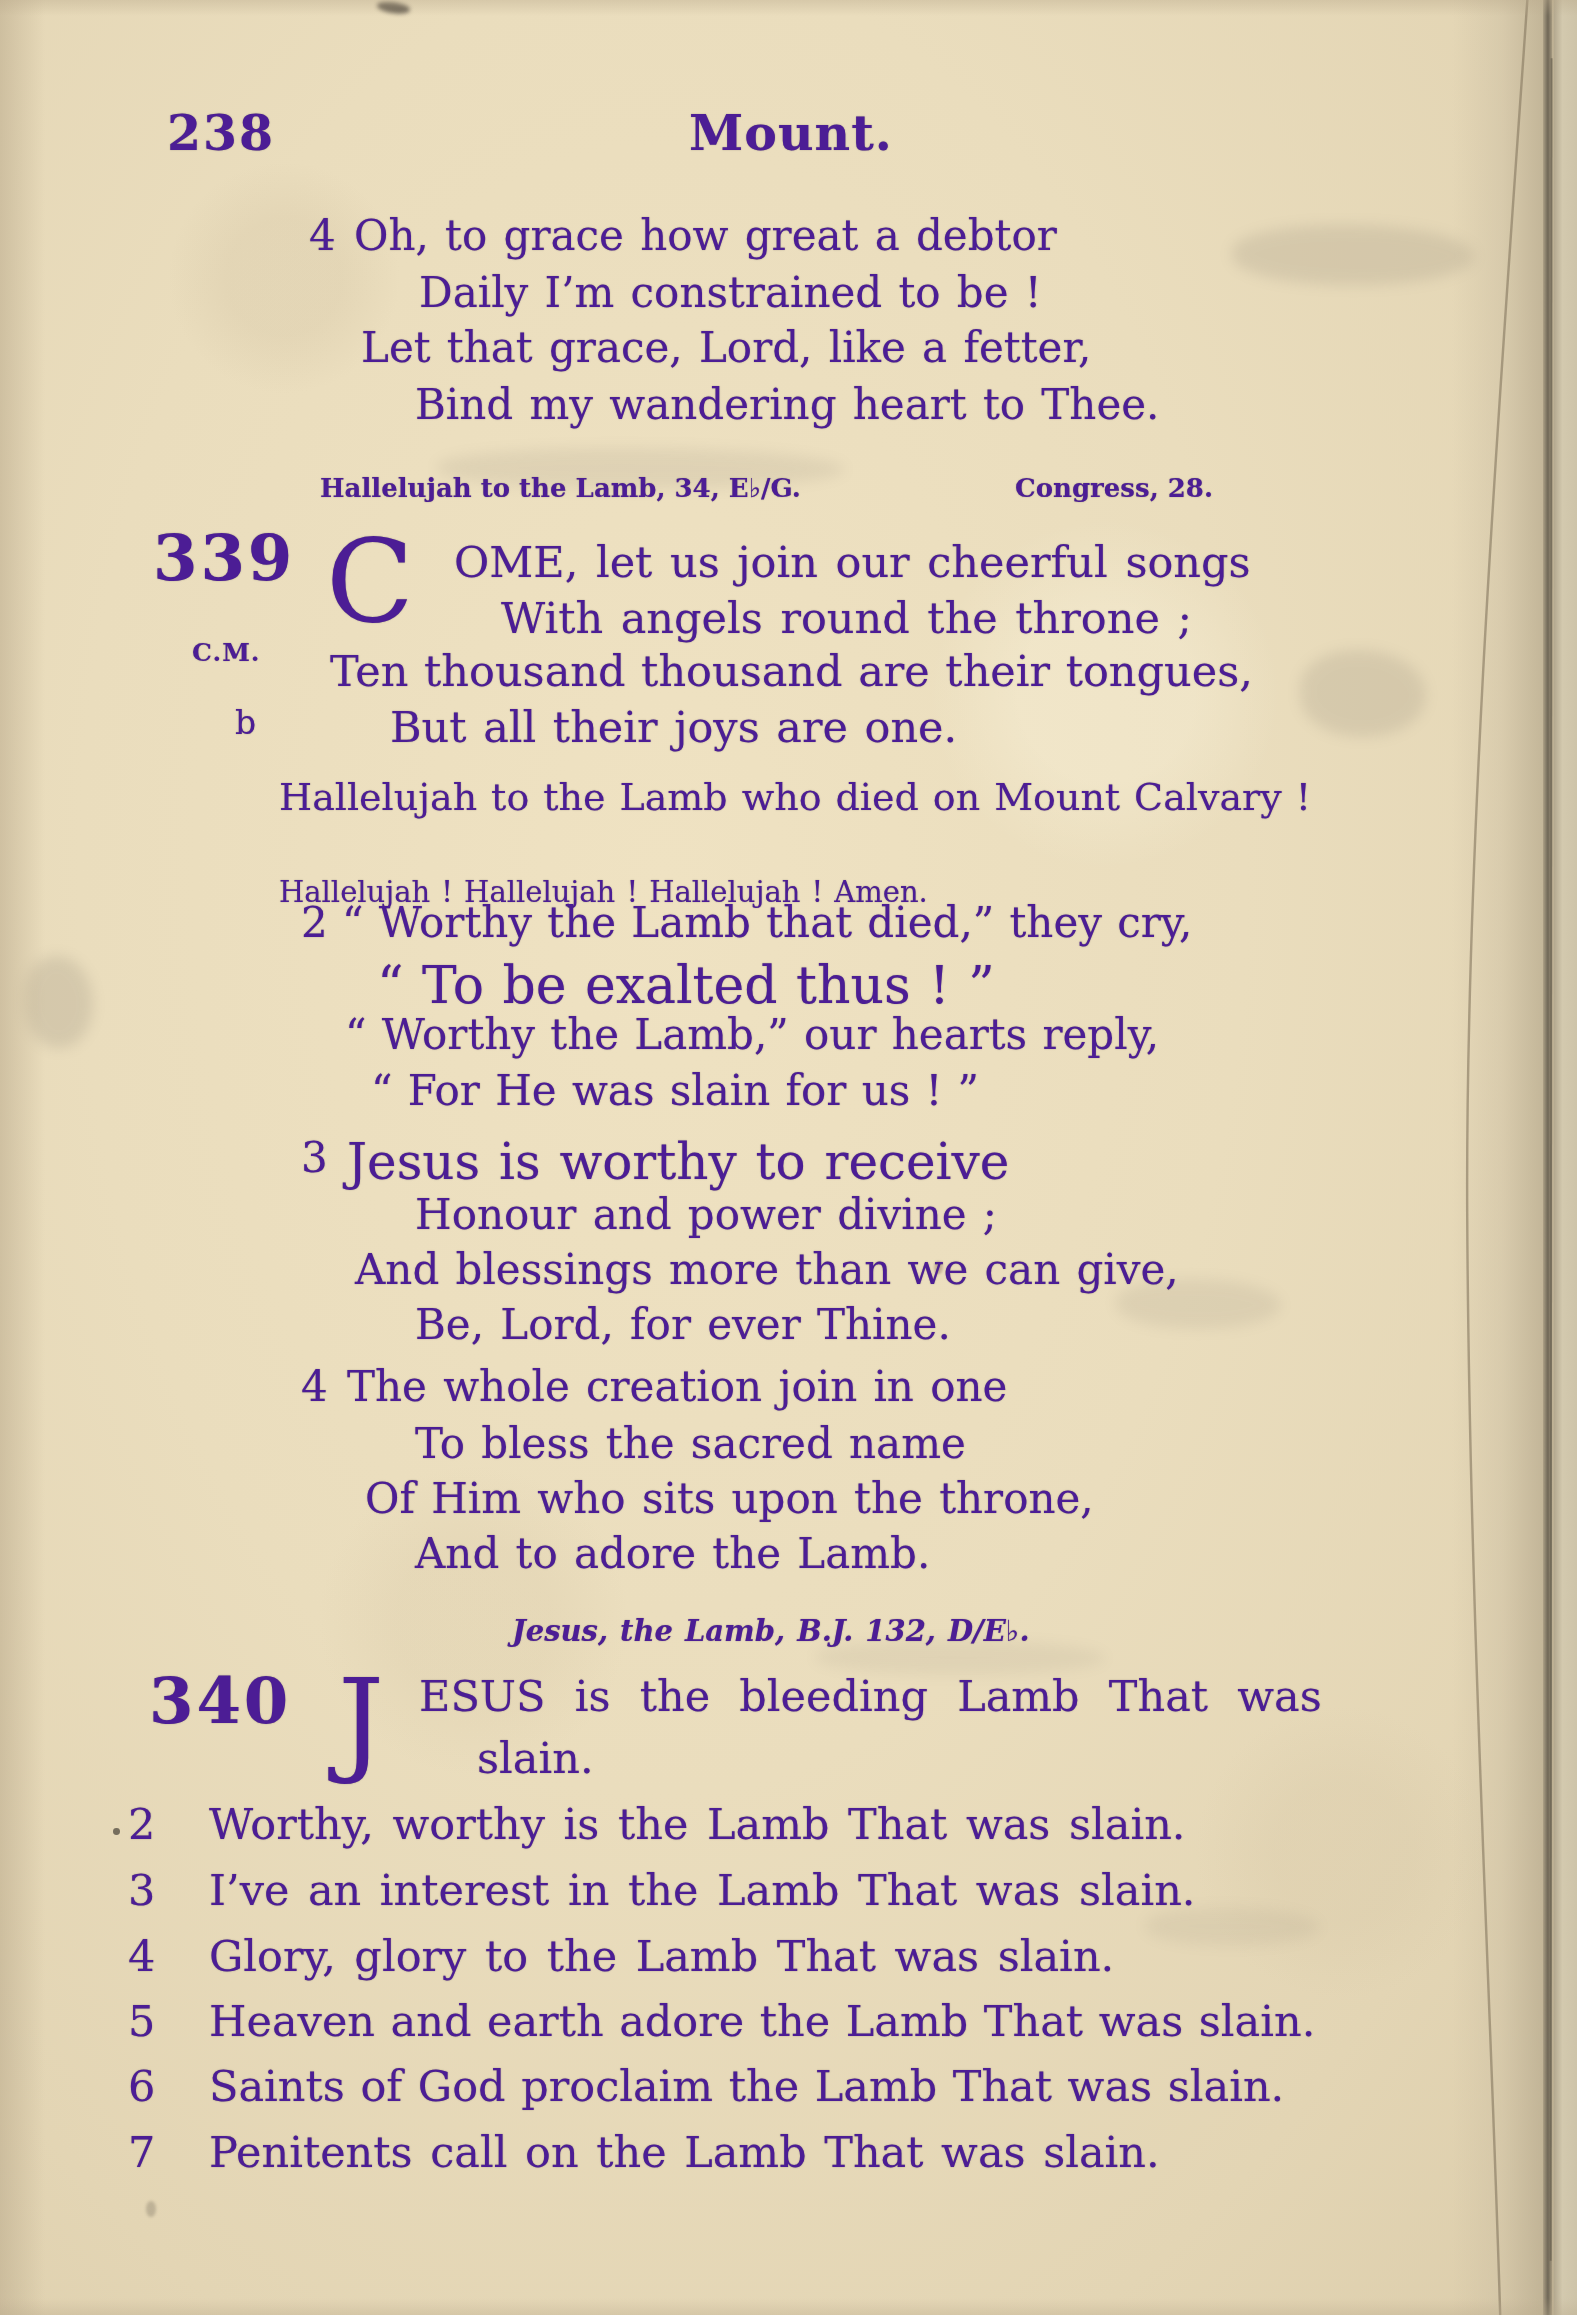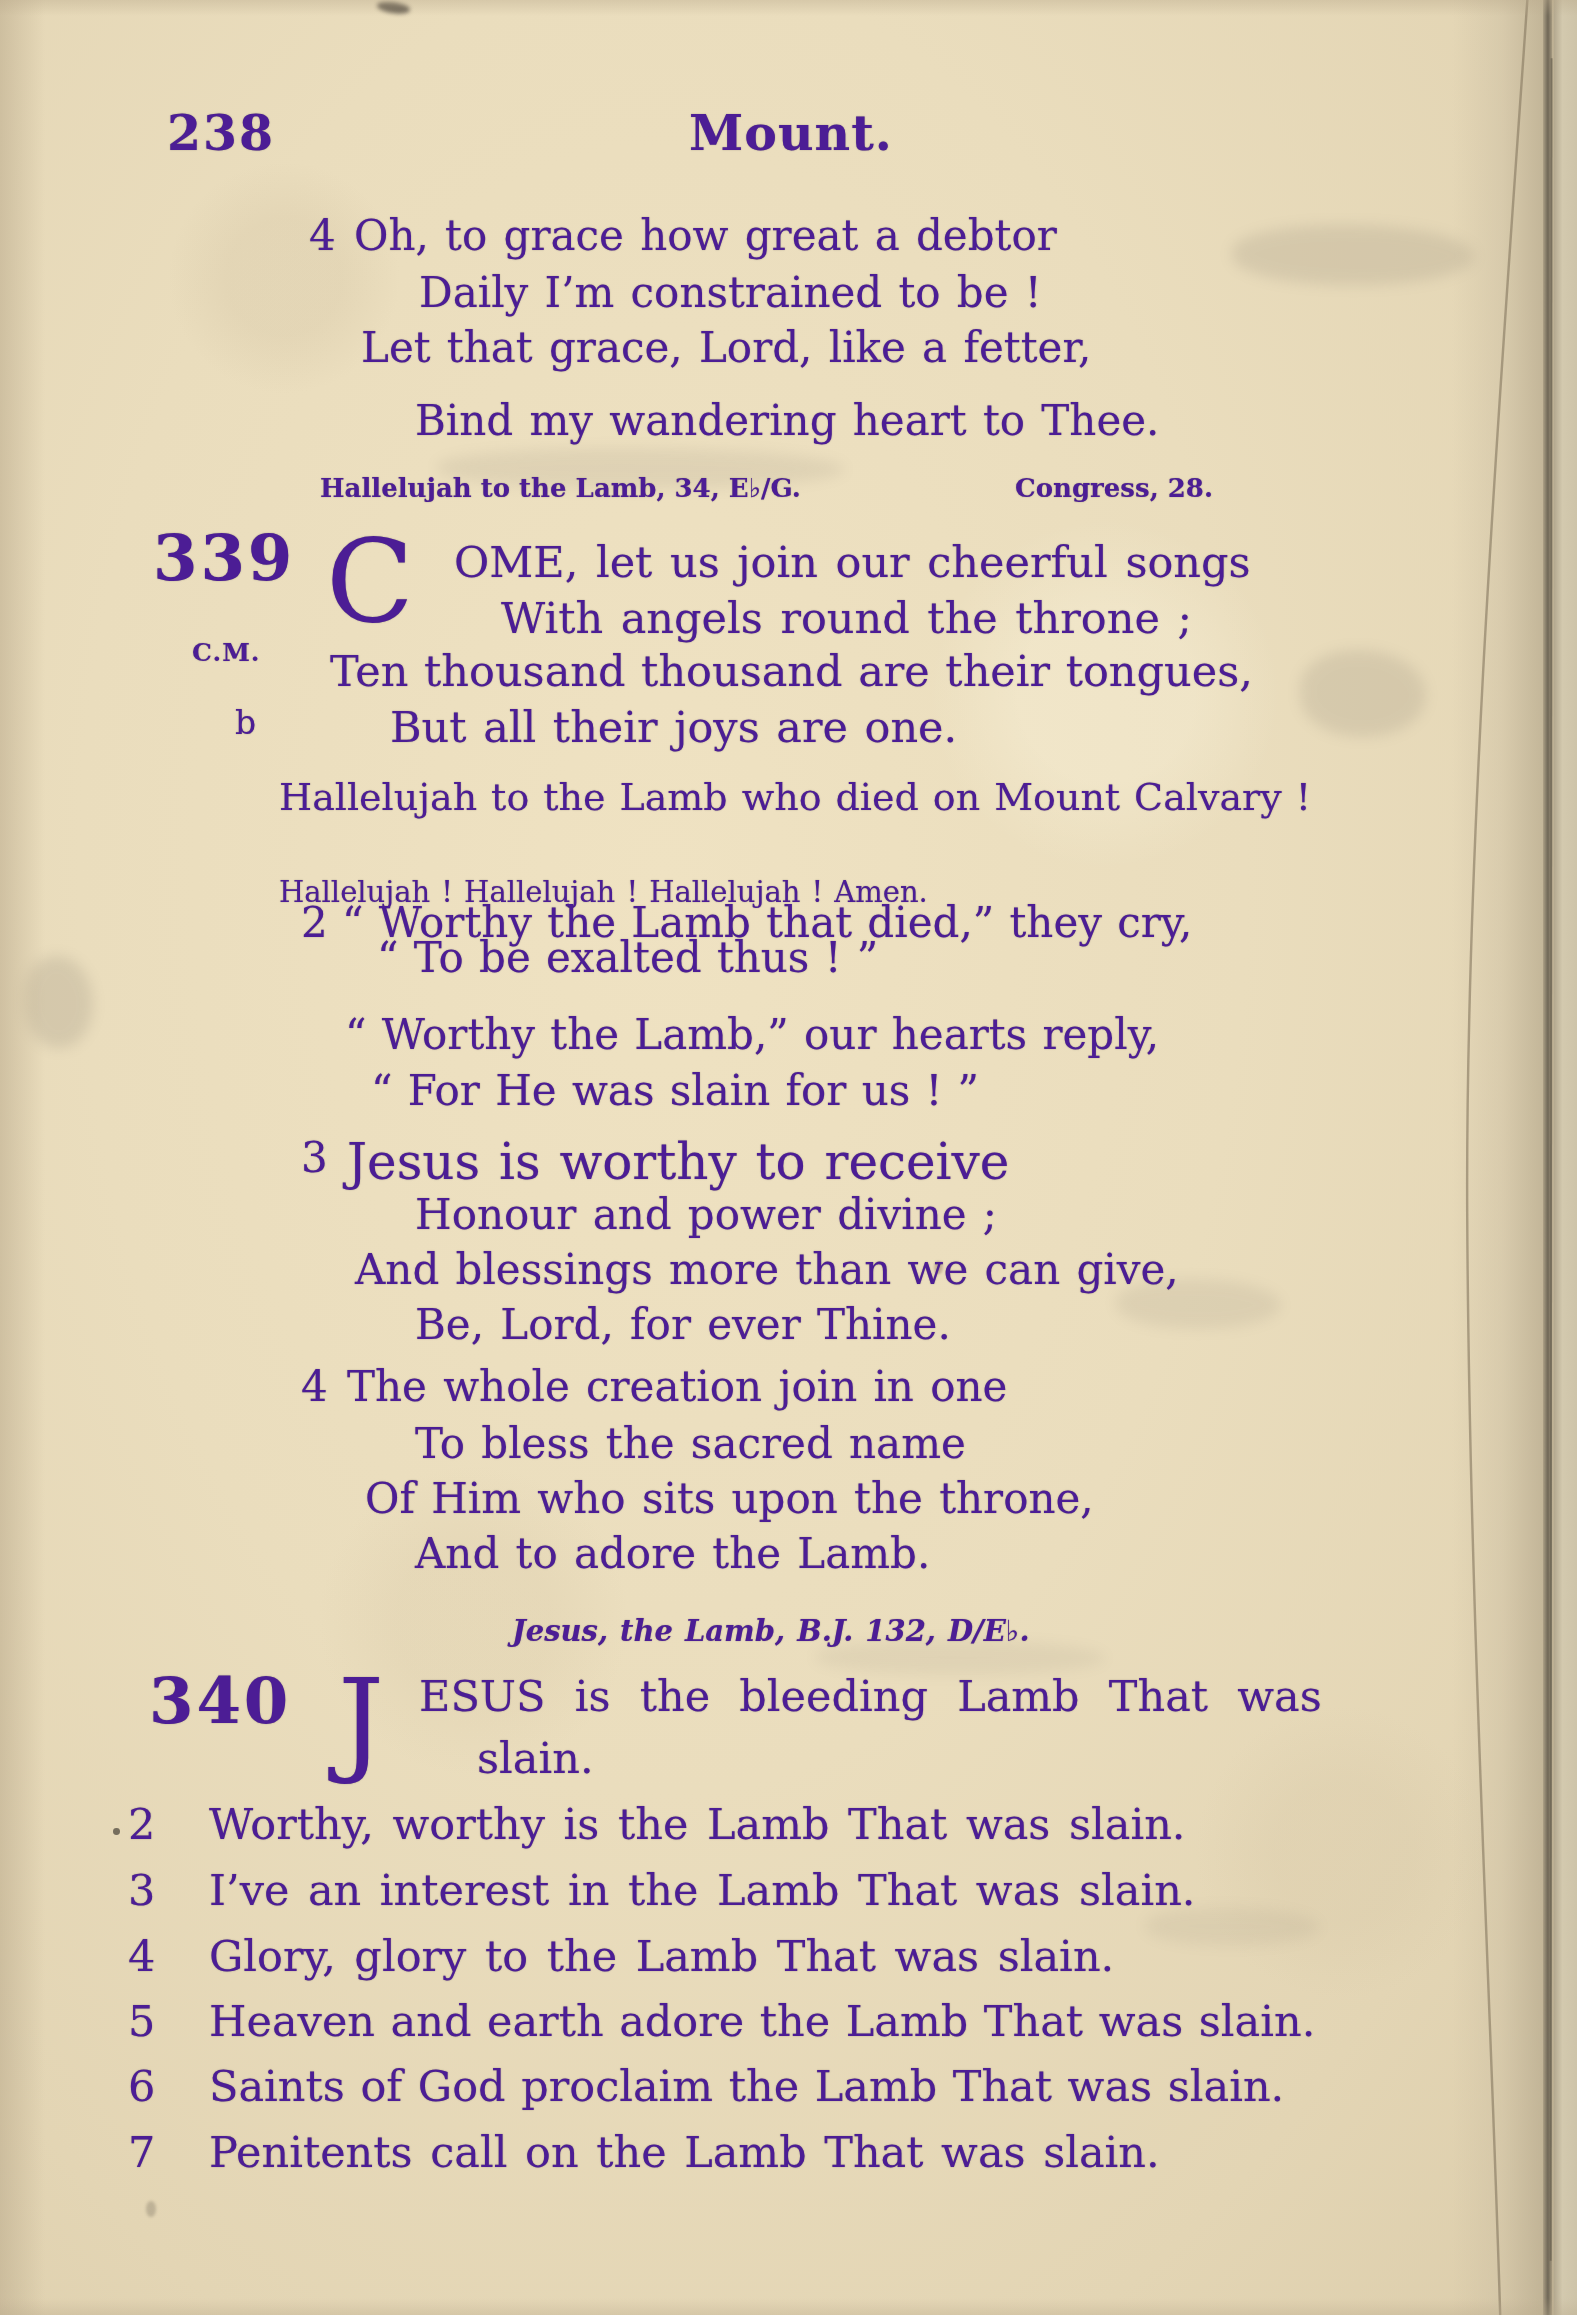--- a/index.html
+++ b/index.html
@@ -73,36 +73,36 @@
 <div class="vignette-top"></div>
 <div class="vignette-bottom"></div>
 
 <div id="page">
     <div class="line" style="left: 167px; top: 109px; font-size: 49px; font-weight: 700; letter-spacing: 1.9px;">238</div>
     <div class="line" style="left: 689px; top: 109px; font-size: 49px; font-weight: 700; letter-spacing: 1px;">Mount.</div>
     <div class="line" style="left: 309px; top: 215px; font-size: 42px;">4</div>
     <div class="line" style="left: 354px; top: 215px; font-size: 42px; word-spacing: 2.9px;">Oh, to grace how great a debtor</div>
     <div class="line" style="left: 419px; top: 272px; font-size: 42px; word-spacing: 2.9px;">Daily I’m constrained to be !</div>
     <div class="line" style="left: 361px; top: 327px; font-size: 42px; word-spacing: 2.9px;">Let that grace, Lord, like a fetter,</div>
-    <div class="line" style="left: 415px; top: 400px; font-size: 42px; word-spacing: 2.9px;">Bind my wandering heart to Thee.</div>
+    <div class="line" style="left: 415px; top: 384px; font-size: 42px; word-spacing: 2.9px;">Bind my wandering heart to Thee.</div>
     <div class="line" style="left: 320px; top: 475px; font-size: 26px; font-weight: 700;">Hallelujah to the Lamb, 34, E♭/G.</div>
     <div class="line" style="left: 1015px; top: 475px; font-size: 26px; font-weight: 700;">Congress, 28.</div>
     <div class="line" style="left: 153px; top: 526px; font-size: 64px; font-weight: 800; letter-spacing: 2.9px;">339</div>
     <div class="line" style="left: 326px; top: 524px; font-size: 115px; font-weight: 500;">C</div>
     <div class="line" style="left: 454px; top: 541px; font-size: 43px; word-spacing: 3.9px;">OME, let us join our cheerful songs</div>
     <div class="line" style="left: 501px; top: 597px; font-size: 43px; word-spacing: 3.9px;">With angels round the throne ;</div>
     <div class="line" style="left: 192px; top: 640px; font-size: 25px; font-weight: 700; letter-spacing: 1px;">C.M.</div>
     <div class="line" style="left: 330px; top: 650px; font-size: 43px; word-spacing: 1.9px;">Ten thousand thousand are their tongues,</div>
     <div class="line" style="left: 235px; top: 706px; font-size: 33px;">b</div>
     <div class="line" style="left: 390px; top: 706px; font-size: 43px; word-spacing: 2.9px;">But all their joys are one.</div>
     <div class="line" style="left: 279px; top: 778px; font-size: 38px; word-spacing: 1.9px;">Hallelujah to the Lamb who died on Mount Calvary !</div>
     <div class="line" style="left: 279px; top: 878px; font-size: 29px; word-spacing: 1.9px;">Hallelujah ! Hallelujah ! Hallelujah ! Amen.</div>
     <div class="line" style="left: 301px; top: 902px; font-size: 42px;">2</div>
     <div class="line" style="left: 342px; top: 902px; font-size: 42px; word-spacing: 1.9px;">“ Worthy the Lamb that died,” they cry,</div>
-    <div class="line" style="left: 377px; top: 937px; font-size: 42px; word-spacing: 1.9px;">“ To be exalted thus ! ”</div>
+    <div class="line" style="left: 377px; top: 959px; font-size: 52px; word-spacing: 1.9px;">“ To be exalted thus ! ”</div>
     <div class="line" style="left: 345px; top: 1014px; font-size: 42px; word-spacing: 1.9px;">“ Worthy the Lamb,” our hearts reply,</div>
     <div class="line" style="left: 371px; top: 1070px; font-size: 42px; word-spacing: 1.9px;">“ For He was slain for us ! ”</div>
     <div class="line" style="left: 301px; top: 1137px; font-size: 42px;">3</div>
     <div class="line" style="left: 347px; top: 1137px; font-size: 50px; word-spacing: 2.9px;">Jesus is worthy to receive</div>
     <div class="line" style="left: 415px; top: 1194px; font-size: 42px; word-spacing: 2.9px;">Honour and power divine ;</div>
     <div class="line" style="left: 355px; top: 1249px; font-size: 42px; word-spacing: 2.9px;">And blessings more than we can give,</div>
     <div class="line" style="left: 415px; top: 1304px; font-size: 42px; word-spacing: 2.9px;">Be, Lord, for ever Thine.</div>
     <div class="line" style="left: 301px; top: 1366px; font-size: 42px;">4</div>
     <div class="line" style="left: 347px; top: 1366px; font-size: 42px; word-spacing: 2.9px;">The whole creation join in one</div>
     <div class="line" style="left: 415px; top: 1423px; font-size: 42px; word-spacing: 2.9px;">To bless the sacred name</div>

